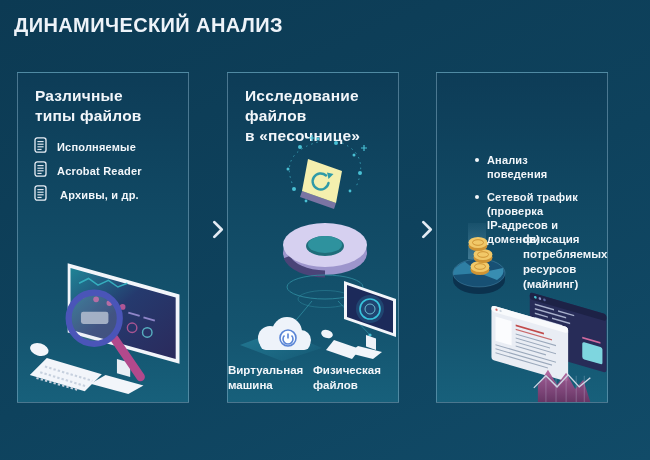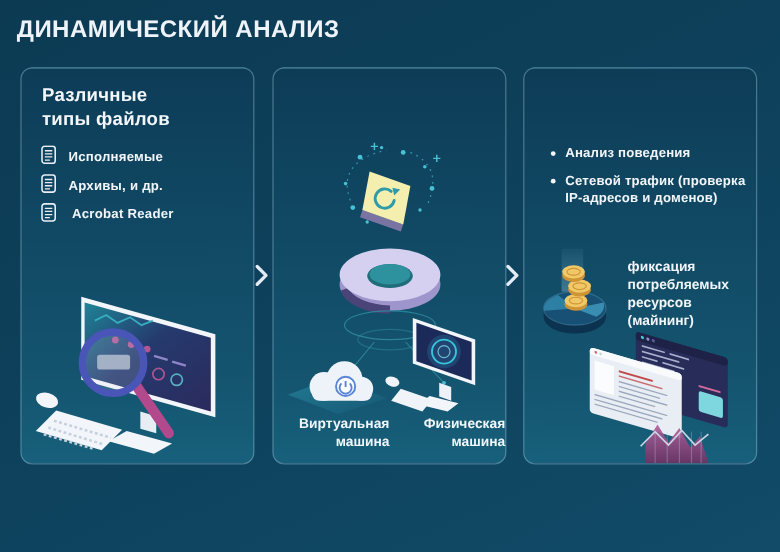--- a/index.html
+++ b/index.html
@@ -2,38 +2,38 @@
 <html><head>
 <meta charset="utf-8">
 <style>
   html,body{margin:0;padding:0}
   body{width:650px;height:460px;position:relative;overflow:hidden;
        font-family:"Liberation Sans",sans-serif;background:#0d405a}
   .stage{position:absolute;inset:0;
        background:linear-gradient(155deg,#0c3a53 0%,#0e425d 55%,#114b68 100%)}
   .page-title{position:absolute;left:14px;top:14px;margin:0;font-size:20px;
        font-weight:700;color:#eef3f9;letter-spacing:.4px}
-  .panel{position:absolute;top:56px;width:195px;height:331px;box-sizing:border-box;
-       border:1px solid rgba(150,190,212,.45);border-radius:10px;
+  .panel{position:absolute;top:72px;width:172px;height:331px;box-sizing:border-box;
+       border:1px solid rgba(150,190,212,.45);border-radius:0;
        background:linear-gradient(180deg,#0d3c57 0%,#14546f 78%,#17607b 100%)}
   .p1{left:17px}.p2{left:227px}.p3{left:436px}
   .panel h2{margin:0;position:absolute;top:13px;left:17px;right:6px;font-size:15.5px;
        line-height:1.28;font-weight:700;color:#f2f6fa;white-space:pre-line;letter-spacing:.2px}
   .p3 h2{left:21px}
   .file-list{position:absolute;top:64px;left:16px;right:6px}
   .file-item{display:flex;align-items:flex-end;margin-bottom:8px;height:16px}
   .file-item svg{flex:0 0 13px;margin-right:10px}
   .file-item .lbl{font-size:11px;font-weight:700;color:#f2f6fa;letter-spacing:.2px}
   .file-item:nth-child(3) .lbl{margin-left:3px}
   .illu1{position:absolute;left:8px;top:176px;width:180px;height:148px}
   .illu2{position:absolute;left:2px;top:58px;width:190px;height:230px}
   .machine-labels{position:absolute;left:0;right:0;top:290px;display:flex}
-  .machine-labels .ml{flex:1;text-align:right;font-size:11.5px;font-weight:700;
+  .machine-labels .ml{flex:1;text-align:left;font-size:11.5px;font-weight:700;
        color:#f2f6fa;line-height:1.3;white-space:pre-line}
-  .bullets{position:absolute;top:64px;left:21px;right:5px;margin:0;padding:0;list-style:none}
+  .bullets{position:absolute;top:64px;left:21px;right:5px;margin:16px;padding:0;list-style:none}
   .bullets li{position:relative;padding-left:13px;margin-bottom:9px;font-size:11px;
        font-weight:700;color:#f2f6fa;line-height:1.28;white-space:pre-line;letter-spacing:.15px}
   .bullets li::before{content:"";position:absolute;left:1px;top:4.5px;width:4px;height:4px;
        border-radius:50%;background:#f2f6fa}
   .mining{position:absolute;top:150px;left:8px;right:2px;display:flex;align-items:center}
   .mining svg{flex:0 0 70px}
   .mining .note{margin-left:8px;font-size:11.5px;font-weight:700;color:#f2f6fa;
        line-height:1.3;white-space:pre-line}
   .illu4{position:absolute;left:40px;top:216px;width:152px;height:113px}
   .chev{position:absolute;top:220px;width:12px;height:19px}
@@ -66,33 +66,33 @@
       <div class="file-item">
         <svg width="13" height="16" viewBox="0 0 13 16">
           <rect x="1" y="0.9" width="11" height="14.2" rx="2.2" fill="none" stroke="#e9eef6" stroke-width="1.3"></rect>
           <g stroke="#e9eef6" stroke-width="1.1">
               <line x1="3.4" y1="4.6" x2="9.6" y2="4.6"></line>
               <line x1="3.4" y1="7.2" x2="9.6" y2="7.2"></line>
               <line x1="3.4" y1="9.8" x2="9.6" y2="9.8"></line>
               <line x1="3.4" y1="12.4" x2="7.6" y2="12.4"></line>
             </g>
         </svg>
-        <span class="lbl">Архивы, и др.</span>
+        <span class="lbl">Acrobat Reader</span>
       </div>
       <div class="file-item">
         <svg width="13" height="16" viewBox="0 0 13 16">
           <rect x="1" y="0.9" width="11" height="14.2" rx="2.2" fill="none" stroke="#e9eef6" stroke-width="1.3"></rect>
           <g stroke="#e9eef6" stroke-width="1.1">
               <line x1="3.4" y1="4.6" x2="9.6" y2="4.6"></line>
               <line x1="3.4" y1="7.2" x2="9.6" y2="7.2"></line>
               <line x1="3.4" y1="9.8" x2="9.6" y2="9.8"></line>
               <line x1="3.4" y1="12.4" x2="7.6" y2="12.4"></line>
             </g>
         </svg>
-        <span class="lbl">Acrobat Reader</span>
+        <span class="lbl">Архивы, и др.</span>
       </div>
     </div>
 
     <svg class="illu1" viewBox="0 0 190 150">
       <defs>
         <linearGradient id="scr1" x1="0" y1="0" x2="1" y2="1">
           <stop offset="0" stop-color="#1f8496"></stop>
             <stop offset="0.45" stop-color="#253a6e"></stop>
             <stop offset="1" stop-color="#2b2a5c"></stop>
         </linearGradient>
@@ -133,20 +133,22 @@
     </svg>
   </section>
 
   <span class="chev chev1">
     <svg width="12" height="19" viewBox="0 0 11 18">
       <polyline points="2,2 9,9 2,16" stroke="#e3ebf4" stroke-width="2.6" fill="none" stroke-linecap="round" stroke-linejoin="round"></polyline>
     </svg>
   </span>
 
   <section class="panel p2">
+    <h2>Исследование файлов
+в «песочнице»</h2>
 
     <svg class="illu2" viewBox="0 0 190 230">
       <defs>
         <linearGradient id="cloudsh" x1="0" y1="0" x2="1" y2="1">
           <stop offset="0" stop-color="#2f9ab4" stop-opacity=".55"></stop>
             <stop offset="1" stop-color="#2f9ab4" stop-opacity="0"></stop>
         </linearGradient>
       </defs>
       <g>
         <path d="M62 52 Q50 20 92 10" stroke="#3fb0c6" stroke-width="1" fill="none" stroke-dasharray="1.5,4" opacity=".8"></path>
@@ -209,21 +211,21 @@
         <polygon points="128,215 152,221 143,228 119,222" fill="#f2f5fa"></polygon>
         <polygon points="104,209 130,218 122,228 96,219" fill="#f0f4f9"></polygon>
         <ellipse cx="97" cy="203" rx="6" ry="4" fill="#f0f4f9" transform="rotate(18 97 203)"></ellipse>
       </g>
     </svg>
 
     <div class="machine-labels">
       <div class="ml">Виртуальная
 машина</div>
       <div class="ml">Физическая
-машина</div>
+файлов</div>
     </div>
   </section>
 
   <span class="chev chev2">
     <svg width="12" height="19" viewBox="0 0 11 18">
       <polyline points="2,2 9,9 2,16" stroke="#e3ebf4" stroke-width="2.6" fill="none" stroke-linecap="round" stroke-linejoin="round"></polyline>
     </svg>
   </span>
 
   <section class="panel p3">

